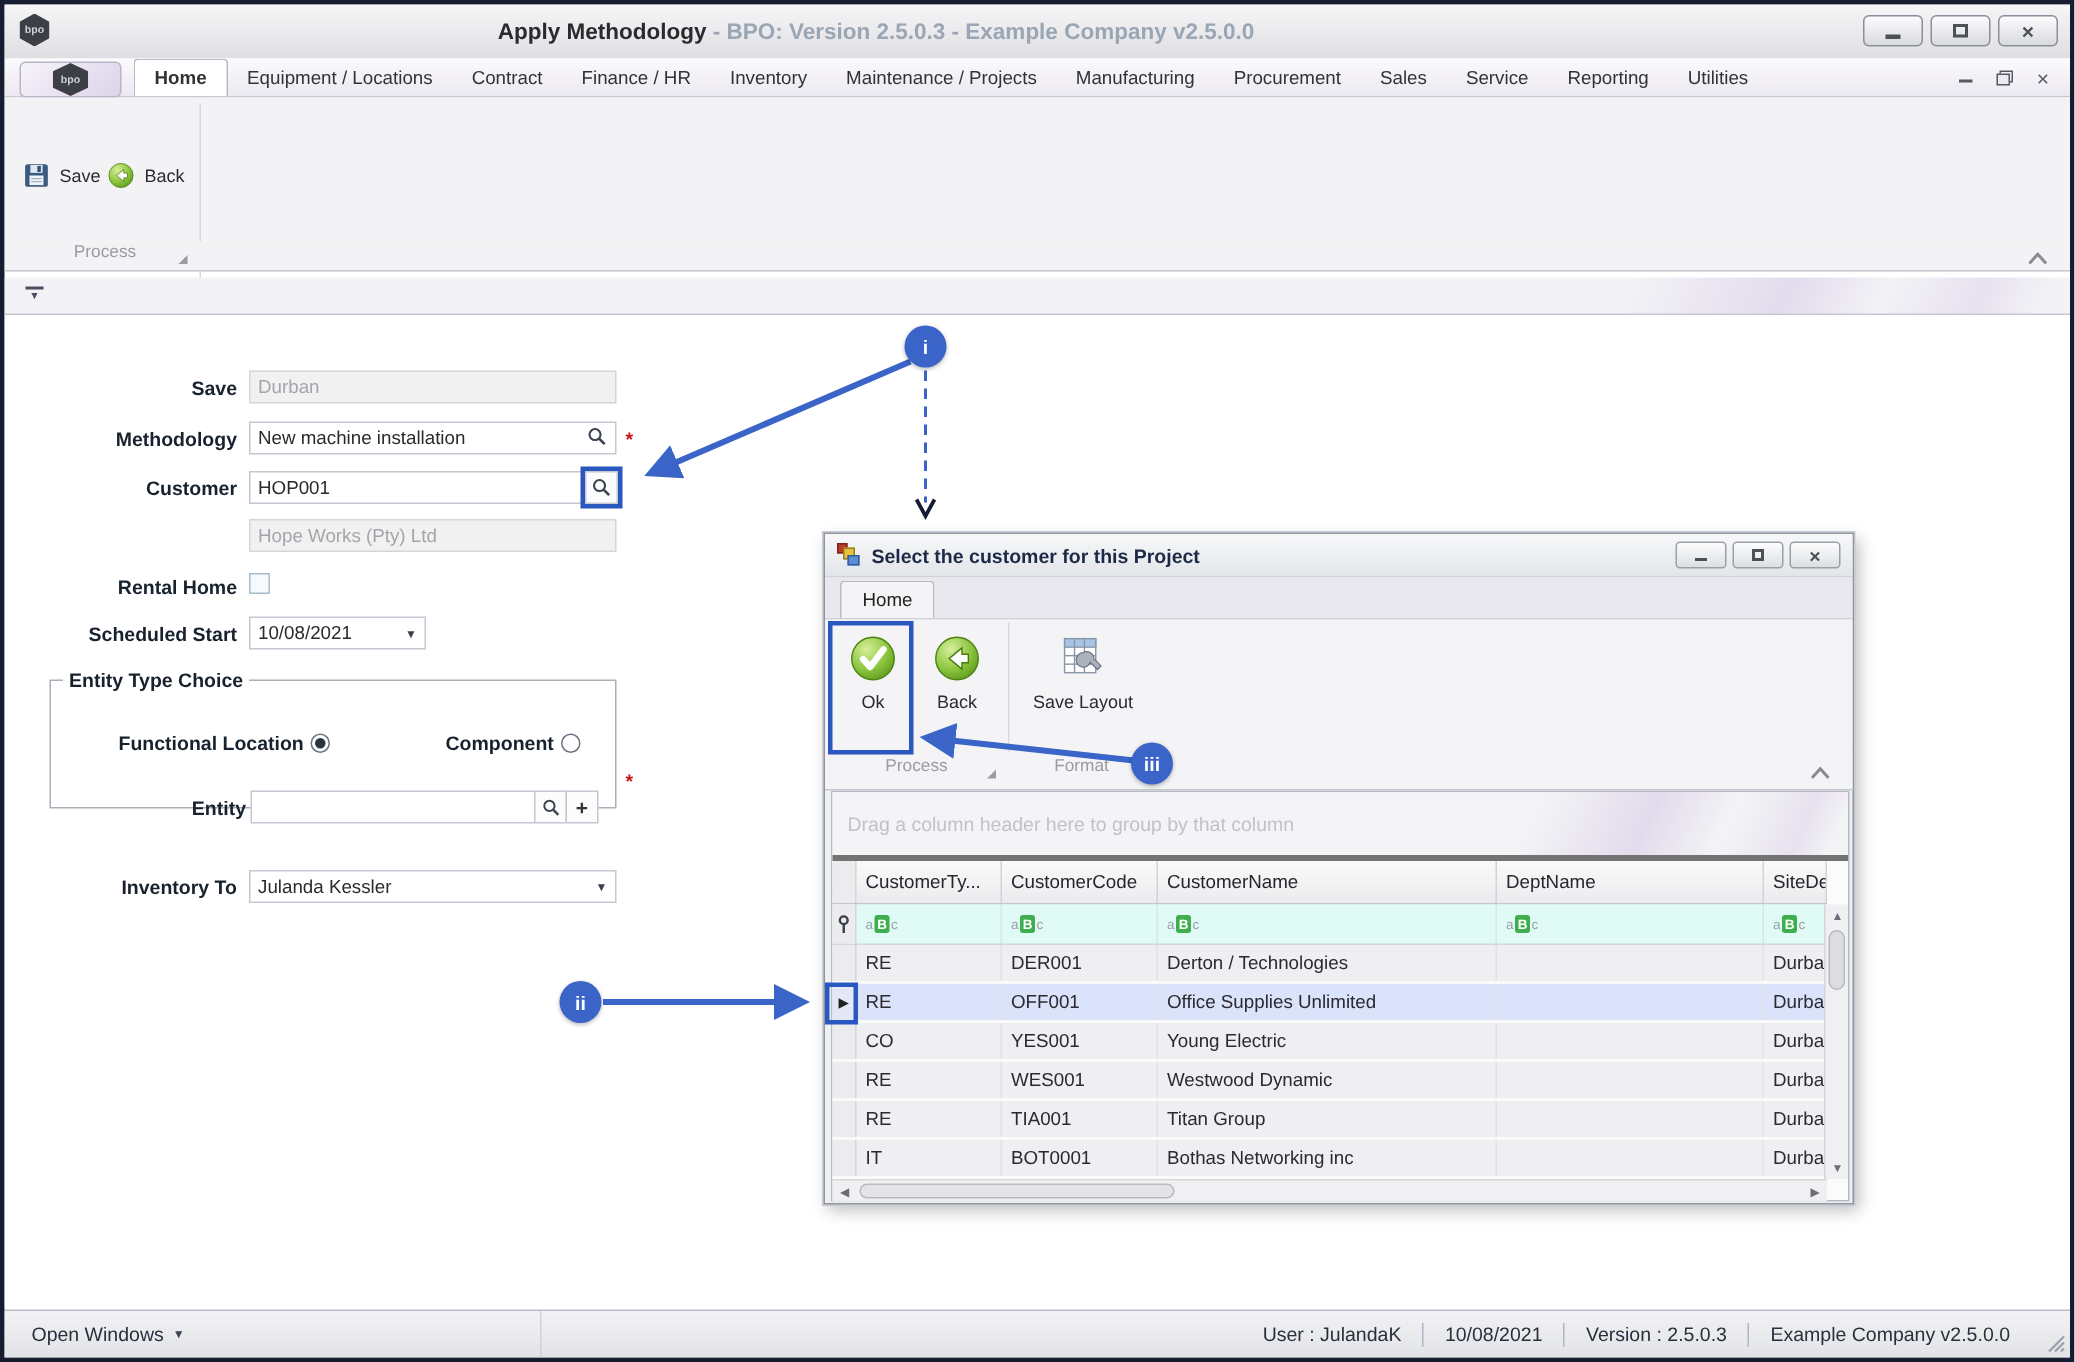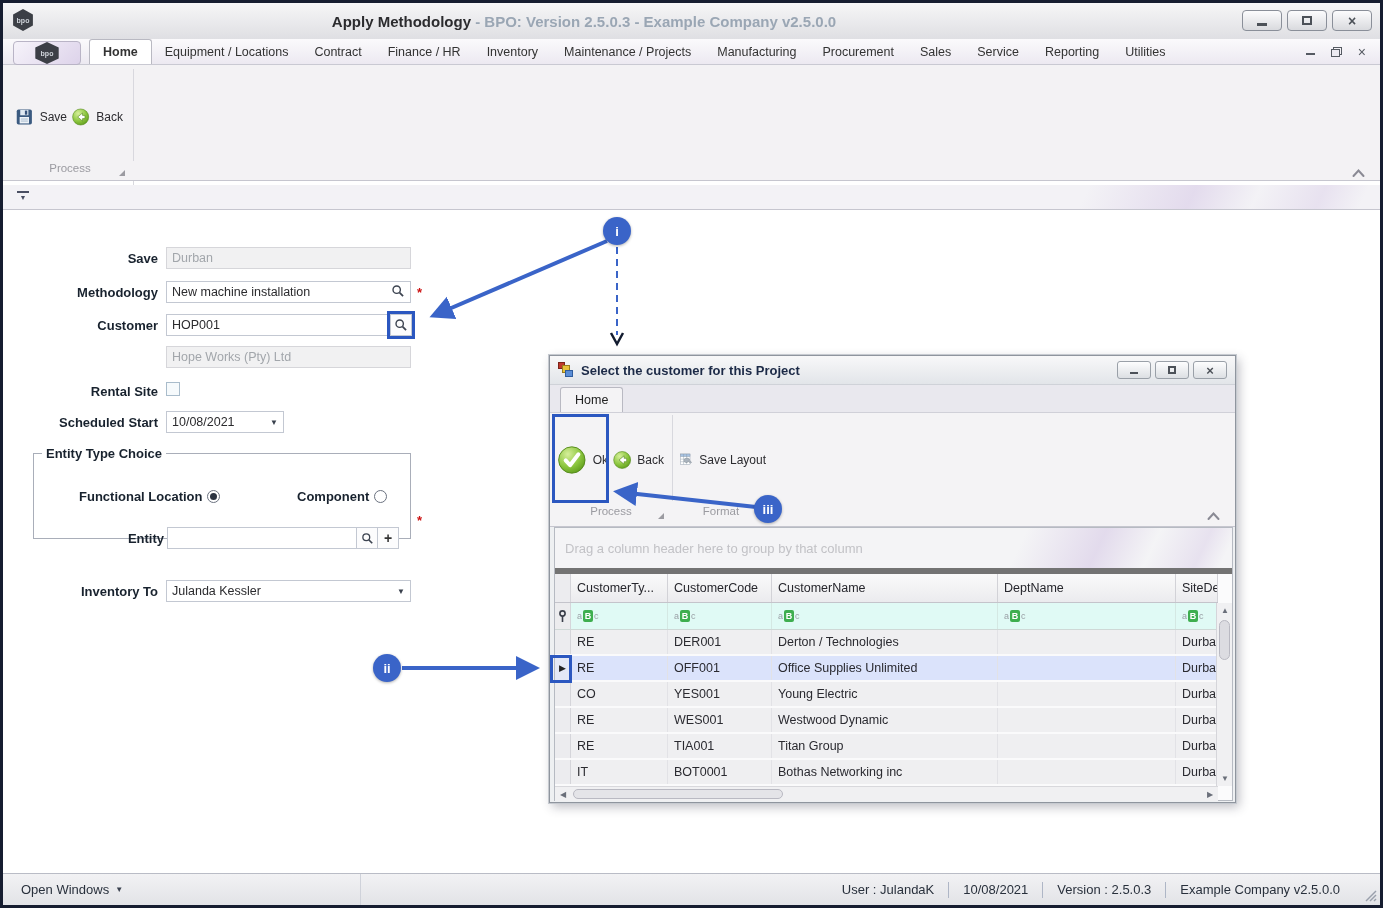--- a/index.html
+++ b/index.html
@@ -90,29 +90,29 @@
   .m-title-text { font-size:13px; font-weight:bold; color:#1c2a47; }
   .m-btns { margin-left:auto; display:flex; gap:4px; }
   .mbtn { width:34px; height:18px; border:1px solid #9aa0a8; border-radius:3px;
     background:linear-gradient(#fdfdfe,#dcdfe3); display:flex; align-items:center; justify-content:center; font-size:11px; color:#4c5158; }
   .glyph-min3 { display:inline-block; width:8px; height:2px; background:#4c5158; margin-top:6px; }
   .glyph-max3 { display:inline-block; width:8px; height:8px; border:2px solid #4c5158; }
   .m-tabstrip { position:absolute; left:0; top:29px; width:100%; height:28px; background:#e9e8ee; border-bottom:1px solid #d0d0d8; }
   .m-tab { position:absolute; left:10px; bottom:0; padding:5px 14px; background:#f4f3f5; border:1px solid #b9b9c2; border-bottom:none;
     border-radius:3px 3px 0 0; font-size:12.5px; color:#222; }
   .m-toolbar { position:absolute; left:0; top:57px; width:100%; height:88px; background:#f4f3f5; }
-  .m-rib-btn { position:absolute; top:3px; width:52px; height:82px; display:flex; flex-direction:row; align-items:center;
+  .m-rib-btn { position:absolute; top:3px; width:52px; height:82px; display:flex; flex-direction:column; align-items:center;
     gap:5px; padding-top:6px; }
   .m-rib-btn span { font-size:12px; color:#2c2c30; white-space:nowrap; }
   .m-vsep { position:absolute; left:122px; top:2px; width:1px; height:112px; background:#d8d8de; }
   .m-grouprow { position:absolute; left:0; top:145px; width:100%; height:26px; background:#f4f3f5; border-bottom:1px solid #c6c6cf; }
 
   
   .grid { position:absolute; left:4px; top:171px; width:679px; height:274px; background:#fbfbfc; border:1px solid #b6bac2; }
-  .groupby { position:absolute; left:0; top:0; width:100%; height:46px; background:#f4f4f6; border-bottom:6px solid #737373;
+  .groupby { position:absolute; left:0; top:0; width:100%; height:46px; background:#f4f4f6; border-bottom:4px solid #737373;
     display:flex; align-items:center; padding-left:10px; overflow:hidden; }
   .groupby::after { content:""; position:absolute; right:0; top:0; width:300px; height:100%;
     background:linear-gradient(115deg, transparent 30%, rgba(186,160,214,.3) 55%, transparent 72%, rgba(186,160,214,.22) 88%, transparent 96%); }
   .groupby span { font-size:13px; color:#c2c2c6; }
   .ghead { position:absolute; left:0; top:46px; width:663px; height:29px; display:flex;
     background:linear-gradient(#fafafa,#ebebee); border-bottom:1px solid #c4c4cb; }
   .hcell { border-right:1px solid #d2d2d7; font-size:12.5px; color:#26262c; display:flex; align-items:center;
     padding-left:6px; overflow:hidden; white-space:nowrap; }
   .gfilter { position:absolute; left:0; top:75px; width:663px; height:27px; display:flex; background:#e0faf5; border-bottom:1px solid #cfd8d6; }
   .fcell { border-right:1px solid #d4e8e3; display:flex; align-items:center; padding-left:6px; overflow:hidden; }
@@ -268,21 +268,21 @@
       <svg width="14" height="14" viewBox="0 0 16 16">
           <circle cx="6.5" cy="6.5" r="4.2" fill="none" stroke="#3c4350" stroke-width="1.6"></circle>
           <line x1="9.8" y1="9.8" x2="13.8" y2="13.8" stroke="#3c4350" stroke-width="2"></line>
         </svg>
     </div>
 
     <div class="field disabled" style="left:163px; top:136px; width:245px;">
         <span>Hope Works (Pty) Ltd</span>
       </div>
 
-    <div class="flabel" style="left:25px; top:174px;">Rental Site</div>
+    <div class="flabel" style="left:25px; top:174px;">Rental Home</div>
     <div class="checkbox" style="left:163px; top:172px;"></div>
 
     <div class="flabel" style="left:25px; top:205px;">Scheduled Start</div>
     <div class="field" style="left:163px; top:201px; width:118px;">
       <span>10/08/2021</span>
       <span class="combo-arrow">▼</span>
     </div>
 
     <fieldset class="egroup">
       <legend>Entity Type Choice</legend>

